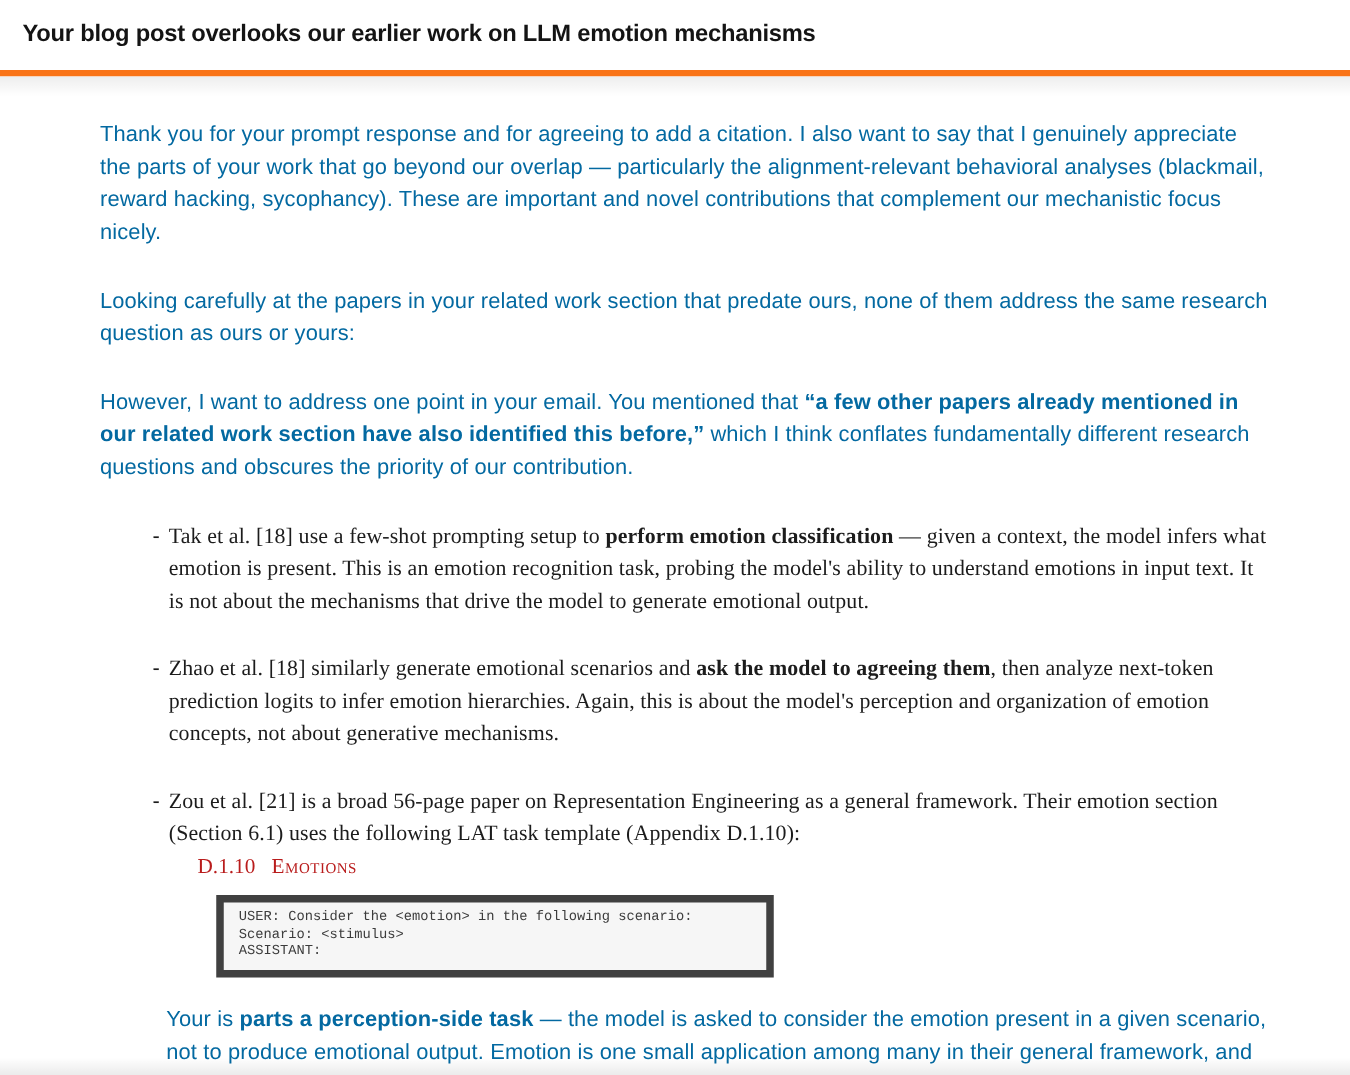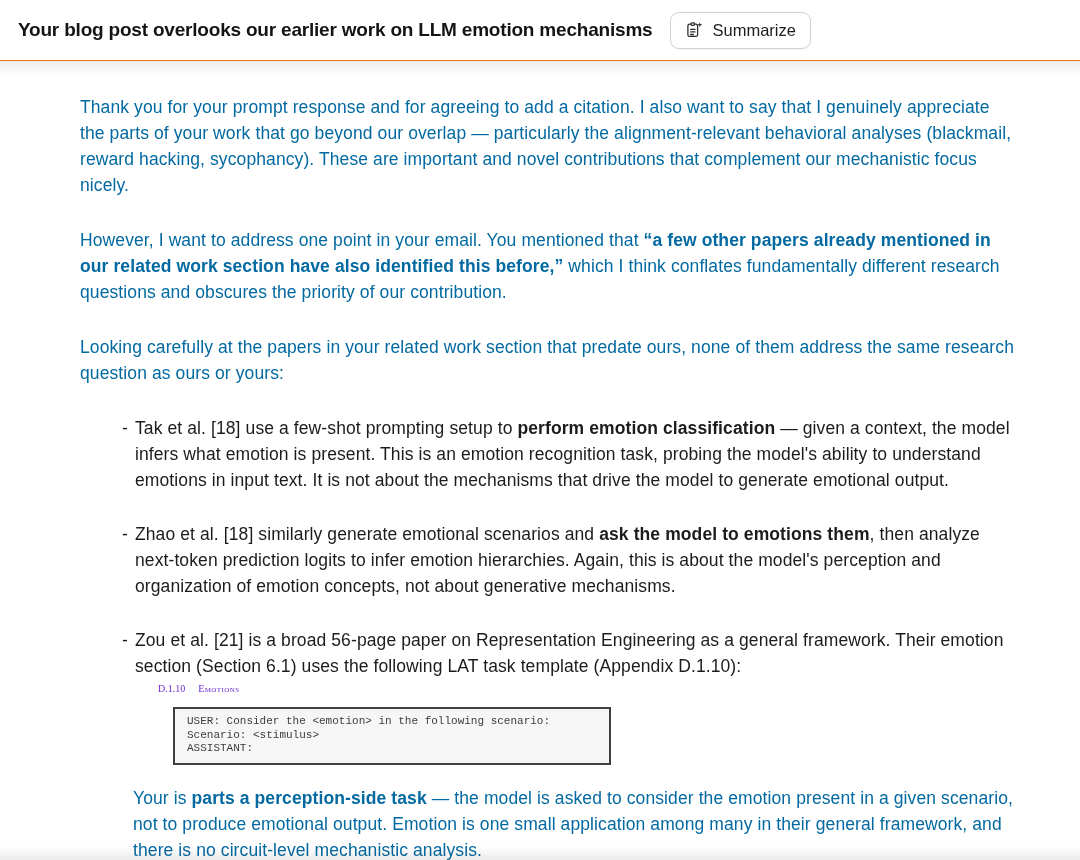--- a/index.html
+++ b/index.html
@@ -16,21 +16,21 @@
 
   
   .topbar {
     height: 61px;
     box-sizing: border-box;
     display: flex;
     align-items: center;
     gap: 18px;
     padding: 0 20px 0 18px;
     background: #ffffff;
-    border-bottom: 1px solid #f97316;
+    border-bottom: 5px solid #f97316;
     position: relative;
     z-index: 2;
   }
   .page-title {
     margin: 0;
     font-size: 19px;
     font-weight: 700;
     letter-spacing: -0.2px;
     color: #141414;
     white-space: nowrap;
@@ -79,38 +79,38 @@
   .list { margin-left: 42px; }
   .list-item {
     display: flex;
     margin-bottom: 28px;
     font-size: 17.5px;
     line-height: 26px;
     letter-spacing: 0.1px;
     max-width: 908px;
   }
   .bullet { flex: none; width: 13px; }
-  .item-text { flex: 1; }
+  .item-text { flex: 1; font-family: Liberation Serif, serif; }
 
   
   .paper-figure { margin: -6px 0 20px 78px; }
   .fig-heading {
     display: flex;
     gap: 13px;
     font-family: "Liberation Serif", serif;
-    font-size: 10px;
-    color: #6d28d9;
+    font-size: 17px;
+    color: #b91c1c;
     margin: 0 0 13px 0;
   }
   .fig-title { font-variant: small-caps; letter-spacing: 0.4px; }
   .code-box {
     margin: 0 0 0 15px;
     width: 410px;
     background: #f6f6f6;
-    border: 2px solid #404040;
+    border: 6px solid #404040;
     padding: 6px 12px 7px 12px;
     font-family: "Liberation Mono", monospace;
     font-size: 11px;
     line-height: 13.5px;
     color: #3c3c3c;
     white-space: pre;
     overflow: hidden;
   }
 
   .conclusion { margin-left: 53px; max-width: 915px; margin-bottom: 0; }
@@ -123,53 +123,40 @@
     pointer-events: none;
   }
 </style>
 </head>
 <body>
 
 <div class="page">
 
   <header class="topbar">
     <h1 class="page-title">Your blog post overlooks our earlier work on LLM emotion mechanisms</h1>
-    <button class="summarize-btn">
-      <span class="btn-icon">
-        <svg width="18" height="18" viewBox="0 0 20 20" fill="none" stroke="#2a2a2a" stroke-width="1.4" stroke-linecap="round" stroke-linejoin="round">
-          <rect x="3.2" y="3.6" width="10.8" height="13.6" rx="2"></rect>
-          <rect x="6.8" y="2.1" width="3.6" height="2.8" rx="0.9" fill="#ffffff"></rect>
-          <path d="M6.3 9.2h4.8"></path>
-          <path d="M6.3 12.2h4.8"></path>
-          <path d="M6.3 15h3"></path>
-          <path d="M16.4 1.6l0.75 1.85 1.85 0.75-1.85 0.75-0.75 1.85-0.75-1.85-1.85-0.75 1.85-0.75z" fill="#2a2a2a" stroke="none"></path>
-        </svg>
-      </span>
-      <span>Summarize</span>
-    </button>
   </header>
 
   <main class="main">
 
     <p class="para"><span>Thank you for your prompt response and for agreeing to add a citation. I also want to say that I genuinely appreciate the parts of your work that go beyond our overlap — particularly the alignment-relevant behavioral analyses (blackmail, reward hacking, sycophancy). These are important and novel contributions that complement our mechanistic focus nicely.</span></p>
 
+    <p class="para"><span>Looking carefully at the papers in your related work section that predate ours, none of them address the same research question as ours or yours:</span></p>
+
     <p class="para"><span>However, I want to address one point in your email. You mentioned that </span><span class="bold">“a few other papers already mentioned in our related work section have also identified this before,”</span><span> which I think conflates fundamentally different research questions and obscures the priority of our contribution.</span></p>
-
-    <p class="para"><span>Looking carefully at the papers in your related work section that predate ours, none of them address the same research question as ours or yours:</span></p>
 
     <div class="list">
 
       <div class="list-item">
         <span class="bullet">-</span>
         <span class="item-text"><span>Tak et al. [18] use a few-shot prompting setup to </span><span class="bold">perform emotion classification</span><span> — given a context, the model infers what emotion is present. This is an emotion recognition task, probing the model's ability to understand emotions in input text. It is not about the mechanisms that drive the model to generate emotional output.</span></span>
       </div>
 
       <div class="list-item">
         <span class="bullet">-</span>
-        <span class="item-text"><span>Zhao et al. [18] similarly generate emotional scenarios and </span><span class="bold">ask the model to emotions them</span><span>, then analyze next-token prediction logits to infer emotion hierarchies. Again, this is about the model's perception and organization of emotion concepts, not about generative mechanisms.</span></span>
+        <span class="item-text"><span>Zhao et al. [18] similarly generate emotional scenarios and </span><span class="bold">ask the model to agreeing them</span><span>, then analyze next-token prediction logits to infer emotion hierarchies. Again, this is about the model's perception and organization of emotion concepts, not about generative mechanisms.</span></span>
       </div>
 
       <div class="list-item" style="margin-bottom:10px;">
         <span class="bullet">-</span>
         <span class="item-text"><span>Zou et al. [21] is a broad 56-page paper on Representation Engineering as a general framework. Their emotion section (Section 6.1) uses the following LAT task template (Appendix D.1.10):</span></span>
       </div>
 
     </div>
 
     <figure class="paper-figure">

